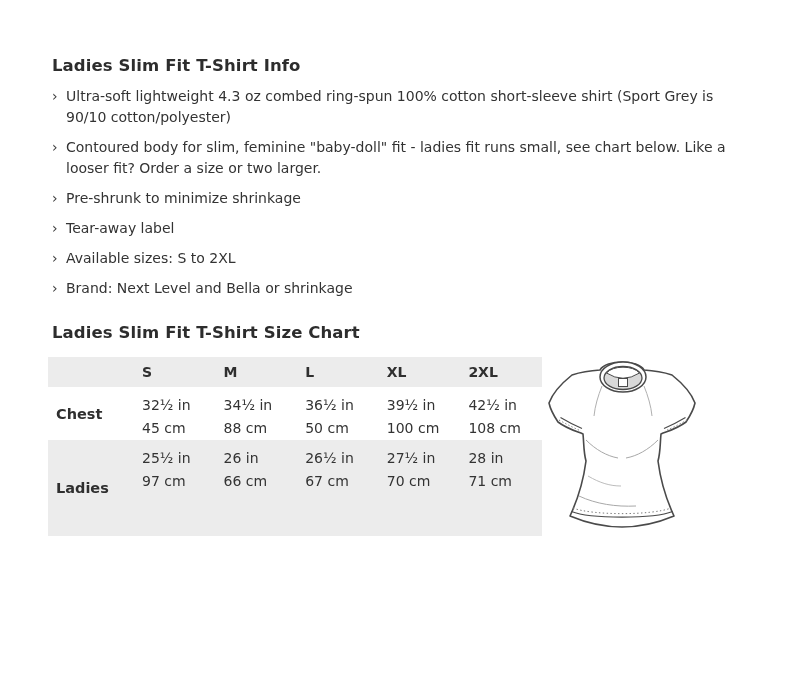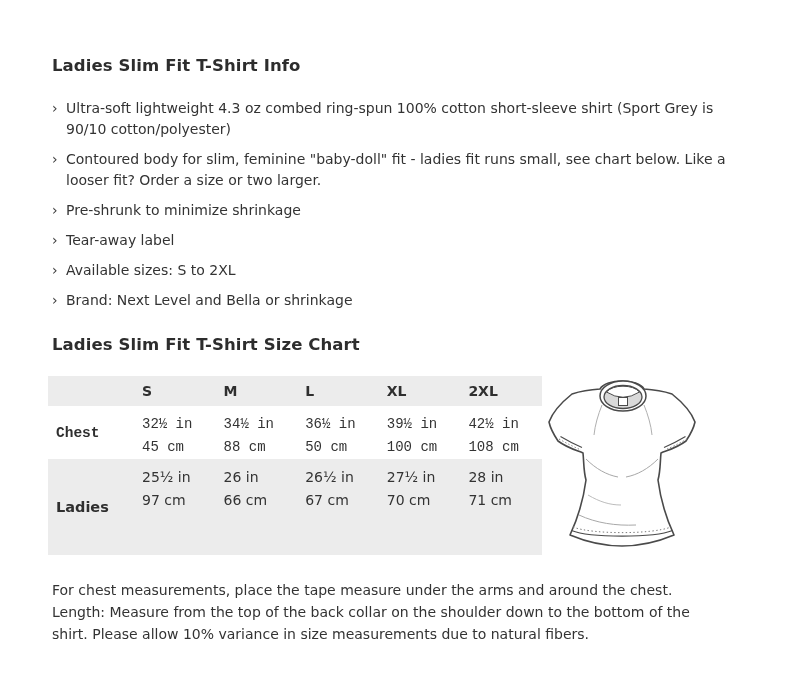--- a/index.html
+++ b/index.html
@@ -8,22 +8,22 @@
     background:#ffffff; color:#333333;
     font-family:"DejaVu Sans", sans-serif;
     -webkit-font-smoothing:antialiased;
   }
   .page { box-sizing:border-box; padding:56px 40px 0 52px; }
 
   .section-title {
     margin:0; font-size:16.5px; font-weight:bold; color:#2d2d2d;
     line-height:20px; letter-spacing:0.1px;
   }
-  .info-title { margin-bottom:22px; }
-  .chart-title { margin-top:24px; margin-bottom:21px; }
+  .info-title { margin-bottom:10px; }
+  .chart-title { margin-top:24px; margin-bottom:14px; }
 
   ul.features { list-style:none; margin:0; padding:0; width:700px; }
   ul.features li {
     display:flex; align-items:flex-start;
     margin-bottom:9px; font-size:14px; line-height:21px; color:#333333;
   }
   ul.features .blt { flex:0 0 14px; width:14px; color:#3a3a3a; }
   ul.features .txt { flex:1 1 auto; }
 
   .chart-row { display:flex; align-items:flex-start; margin-left:-4px; }
@@ -37,21 +37,21 @@
     background:#ececec; height:30px; text-align:left;
     padding:0 0 0 8px; font-size:14px; font-weight:bold; color:#2f2f2f;
   }
   table.size-table tbody th.rowlabel {
     text-align:left; vertical-align:middle; padding:0 0 0 8px;
     font-size:14.5px; font-weight:bold; color:#2f2f2f;
   }
   table.size-table tbody td {
     vertical-align:top; padding:7px 0 0 8px; line-height:23px;
   }
-  tr.row-chest { height:52px; background:#ffffff;font-family:Liberation Mono, monospace; }
+  tr.row-chest { height:52px; background:#ffffff; }
   tr.row-length { height:96px; background:#ececec; }
 
   .tshirt-wrap { margin:-9px 0 0 2px; line-height:0; }
 
   p.note {
     margin:12px 0 0 0; font-size:14px; line-height:22px;
     width:672px; color:#333333;
   }
 </style>
 </head>
@@ -202,15 +202,14 @@
         <path d="M 42 92 C 52 102 63 108 74 110" fill="none" stroke="#a8a8a8" stroke-width="1"></path>
         <path d="M 114 92 C 104 102 93 108 82 110" fill="none" stroke="#a8a8a8" stroke-width="1"></path>
         <path d="M 58 38 C 54 48 51 58 50 68" fill="none" stroke="#b0b0b0" stroke-width="1"></path>
         <path d="M 100 38 C 104 48 107 58 108 68" fill="none" stroke="#b0b0b0" stroke-width="1"></path>
         <path d="M 35 148 C 52 156 72 159 92 158" fill="none" stroke="#a8a8a8" stroke-width="1"></path>
         <path d="M 44 128 C 56 135 66 138 77 138" fill="none" stroke="#bdbdbd" stroke-width="1"></path>
       </svg>
     </div>
   </div>
 
-  <p class="note">For chest measurements, place the tape measure under the arms and around the chest. Length: Measure from the top of the back collar on the shoulder down to the bottom of the shirt. Please allow 10% variance in size measurements due to natural fibers.</p>
 
 </div>
 
 </body></html>

